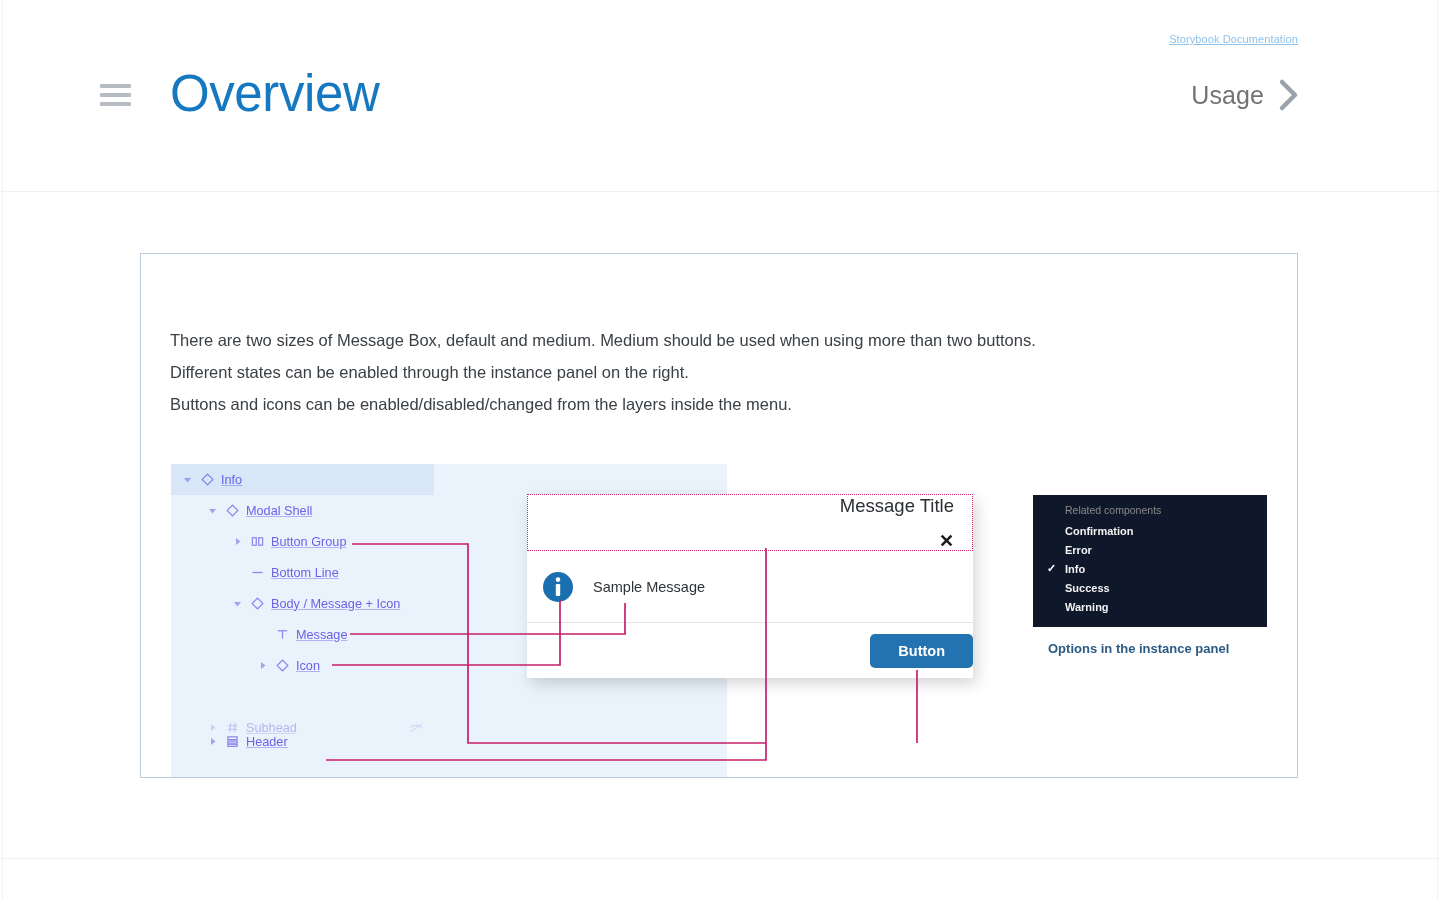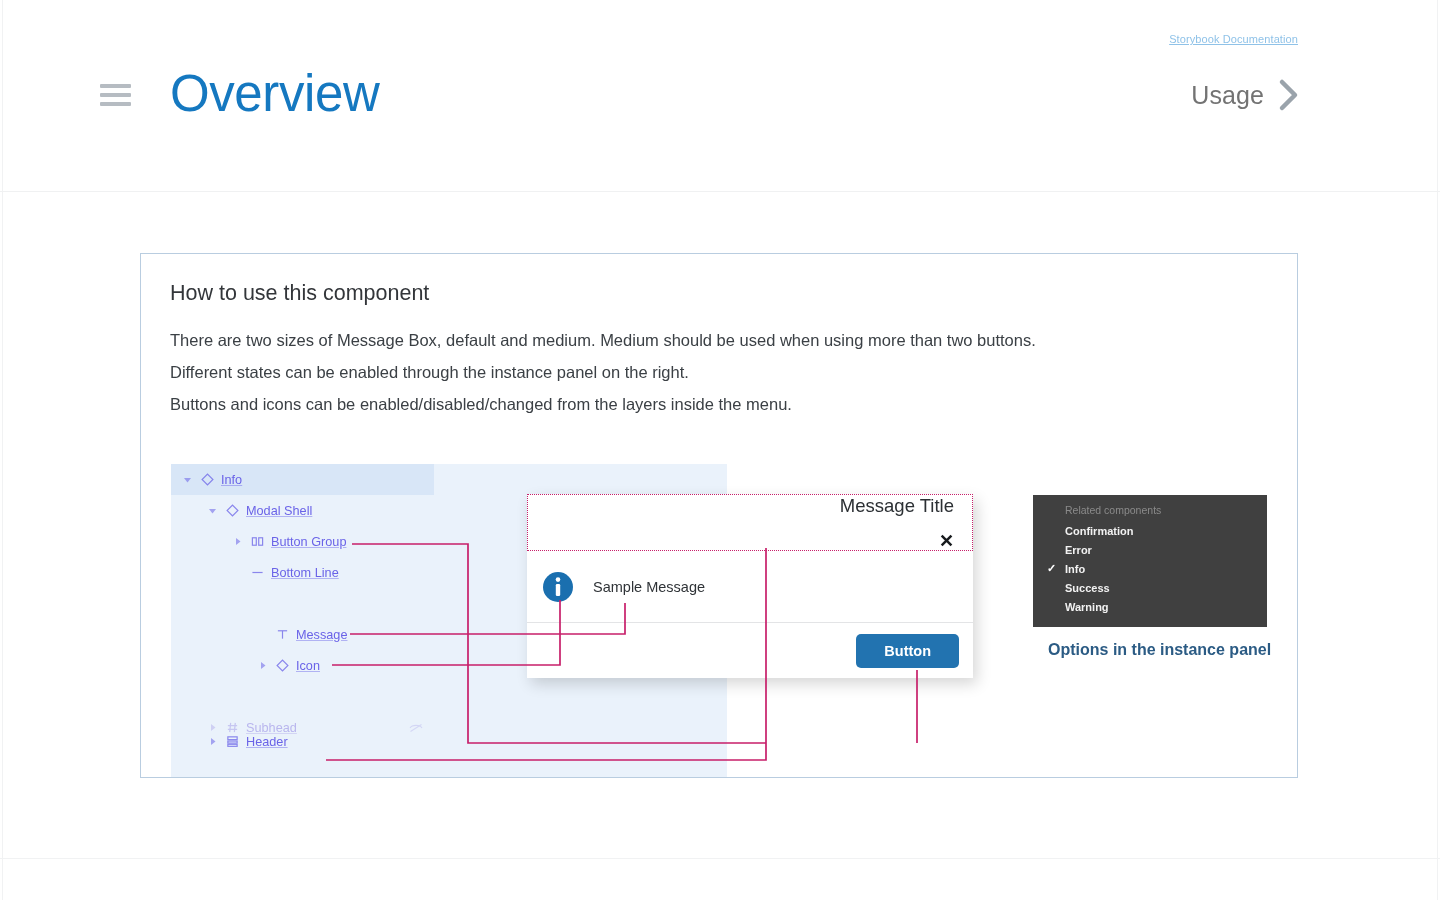--- a/index.html
+++ b/index.html
@@ -218,42 +218,41 @@
   .dlg-msg {
     font-size: 14.5px;
     color: #2f3337;
   }
   .dlg-footer {
     position: relative;
     height: 55px;
     display: flex;
     align-items: center;
     justify-content: flex-end;
-    padding-right: 14px;
   }
   .dlg-btn {
     background: #2273b0;
     color: #ffffff;
     border: none;
     border-radius: 5px;
     font-size: 14.5px;
     font-weight: bold;
     font-family: "Liberation Sans", sans-serif;
     padding: 9px 28px;
     cursor: pointer;
   }
 
   
   .dark-menu {
     position: absolute;
     left: 1033px;
     top: 495px;
     width: 234px;
     height: 132px;
-    background: #404040;
+    background: #0f172a;
     padding: 9px 0 16px 0;
     box-sizing: border-box;
   }
   .dm-head {
     font-size: 10.5px;
     color: #8a8a8a;
     padding: 0 0 5px 32px;
   }
   .dm-item {
     position: relative;
@@ -267,21 +266,21 @@
     position: absolute;
     left: 14px;
     top: 3px;
     font-size: 11px;
     color: #ffffff;
   }
   .dm-caption {
     position: absolute;
     left: 1048px;
     top: 641px;
-    font-size: 16px;
+    font-size: 13px;
     color: #2b5b84;
     font-weight: bold;
   }
 
   
   .connectors {
     position: absolute;
     left: 0; top: 0;
     width: 1440px; height: 900px;
     pointer-events: none;
@@ -319,21 +318,20 @@
     <div class="next-nav">
       <span class="label">Usage</span>
       <svg class="chev" viewBox="0 0 22 34">
         <polyline points="4,4 17,17 4,30" fill="none" stroke="#9aa3ab" stroke-width="4.5" stroke-linecap="round" stroke-linejoin="round"></polyline>
       </svg>
     </div>
   </div>
 
   <div class="content-card"></div>
 
-  <div class="card-h2">How to use this component</div>
   <div class="para p1">There are two sizes of Message Box, default and medium. Medium should be used when using more than two buttons.</div>
   <div class="para p2">Different states can be enabled through the instance panel on the right.</div>
   <div class="para p3">Buttons and icons can be enabled/disabled/changed from the layers inside the menu.</div>
 
   <div class="layer-panel" id="layer-panel">
       <div class="layer-row selected" style="top: 0px;">
         <span style="display:inline-block;width:12px"></span>
         <svg viewBox="0 0 9 9" class="caret">
           <polygon points="1,3 8,3 4.5,7.5" fill="currentColor"></polygon>
         </svg>
@@ -367,20 +365,31 @@
         <span class="lname">Button Group</span>
       </div>
       <div class="layer-row" style="top: 93px;">
         <span style="display:inline-block;width:62px"></span>
         <span class="caret"></span>
         <span style="display:inline-block;width:9px"></span>
         <svg viewBox="0 0 14 14" class="ico">
           <line x1="1.5" y1="7" x2="12.5" y2="7" stroke="currentColor" fill="none" stroke-width="1.3"></line>
         </svg>
         <span class="lname">Bottom Line</span>
+      </div>
+      <div class="layer-row" style="top: 124px;">
+        <span style="display:inline-block;width:62px"></span>
+        <svg viewBox="0 0 9 9" class="caret">
+          <polygon points="1,3 8,3 4.5,7.5" fill="currentColor"></polygon>
+        </svg>
+        <span style="display:inline-block;width:9px"></span>
+        <svg viewBox="0 0 14 14" class="ico">
+          <rect x="7" y="1.2" width="8.2" height="8.2" transform="rotate(45 7 1.2)" stroke="currentColor" fill="none" stroke-width="1.3"></rect>
+        </svg>
+        <span class="lname">Body / Message + Icon</span>
       </div>
       <div class="layer-row" style="top: 155px;">
         <span style="display:inline-block;width:87px"></span>
         <span class="caret"></span>
         <span style="display:inline-block;width:9px"></span>
         <svg viewBox="0 0 14 14" class="ico">
           <line x1="2" y1="3" x2="12" y2="3" stroke="currentColor" fill="none" stroke-width="1.3"></line>
           <line x1="7" y1="3" x2="7" y2="11.5" stroke="currentColor" fill="none" stroke-width="1.3"></line>
         </svg>
         <span class="lname">Message</span>

